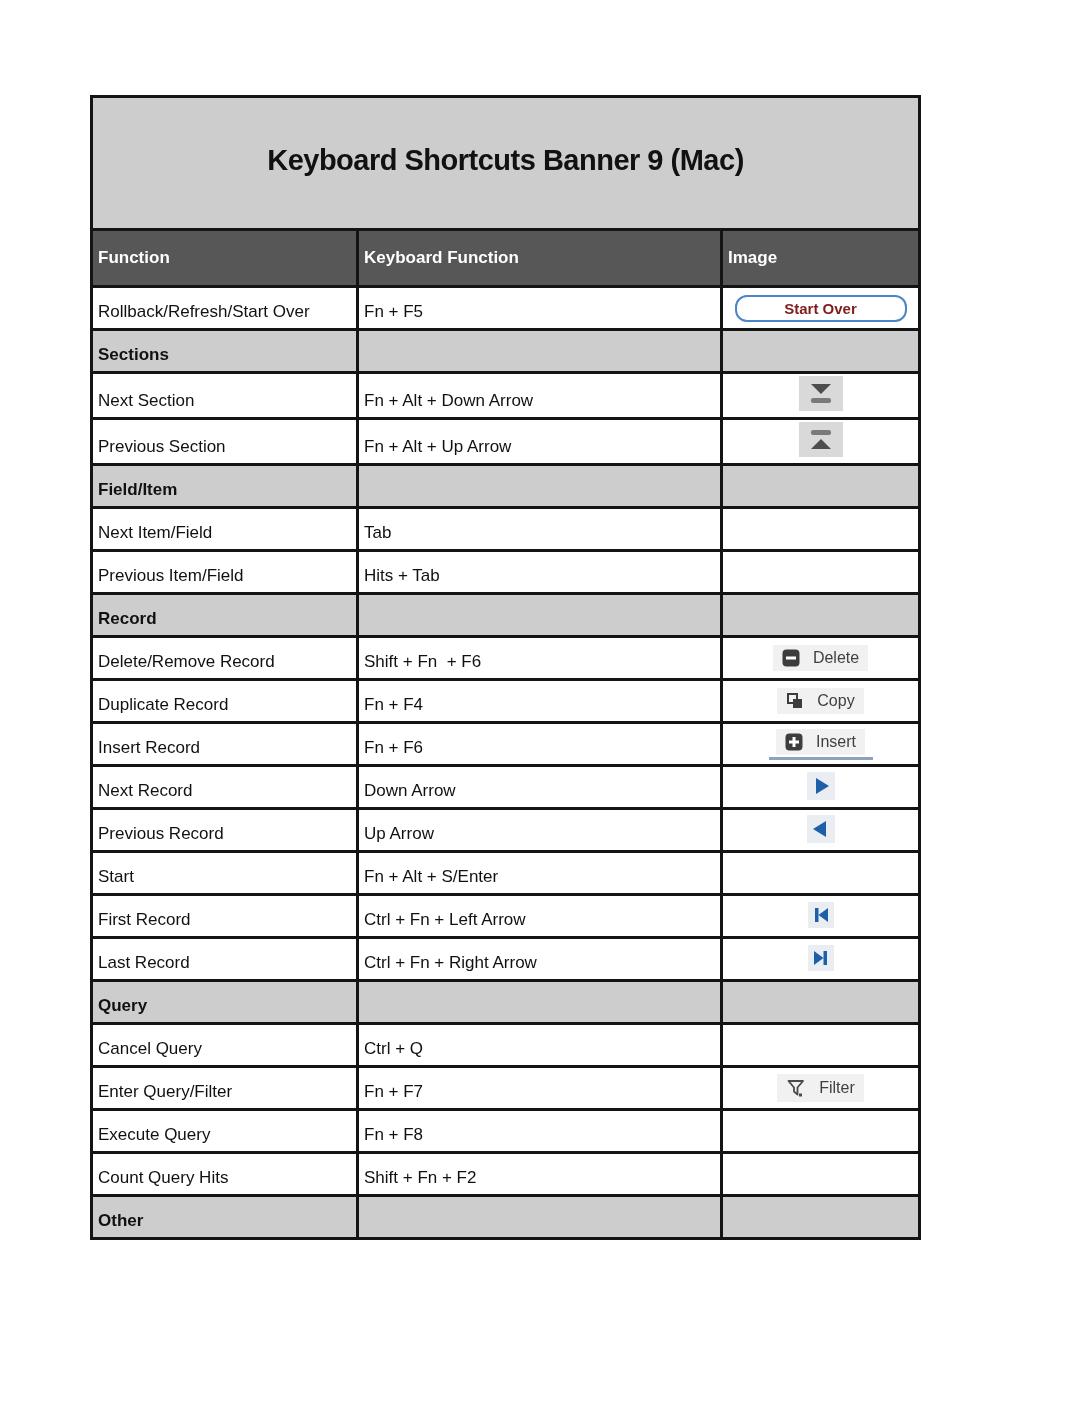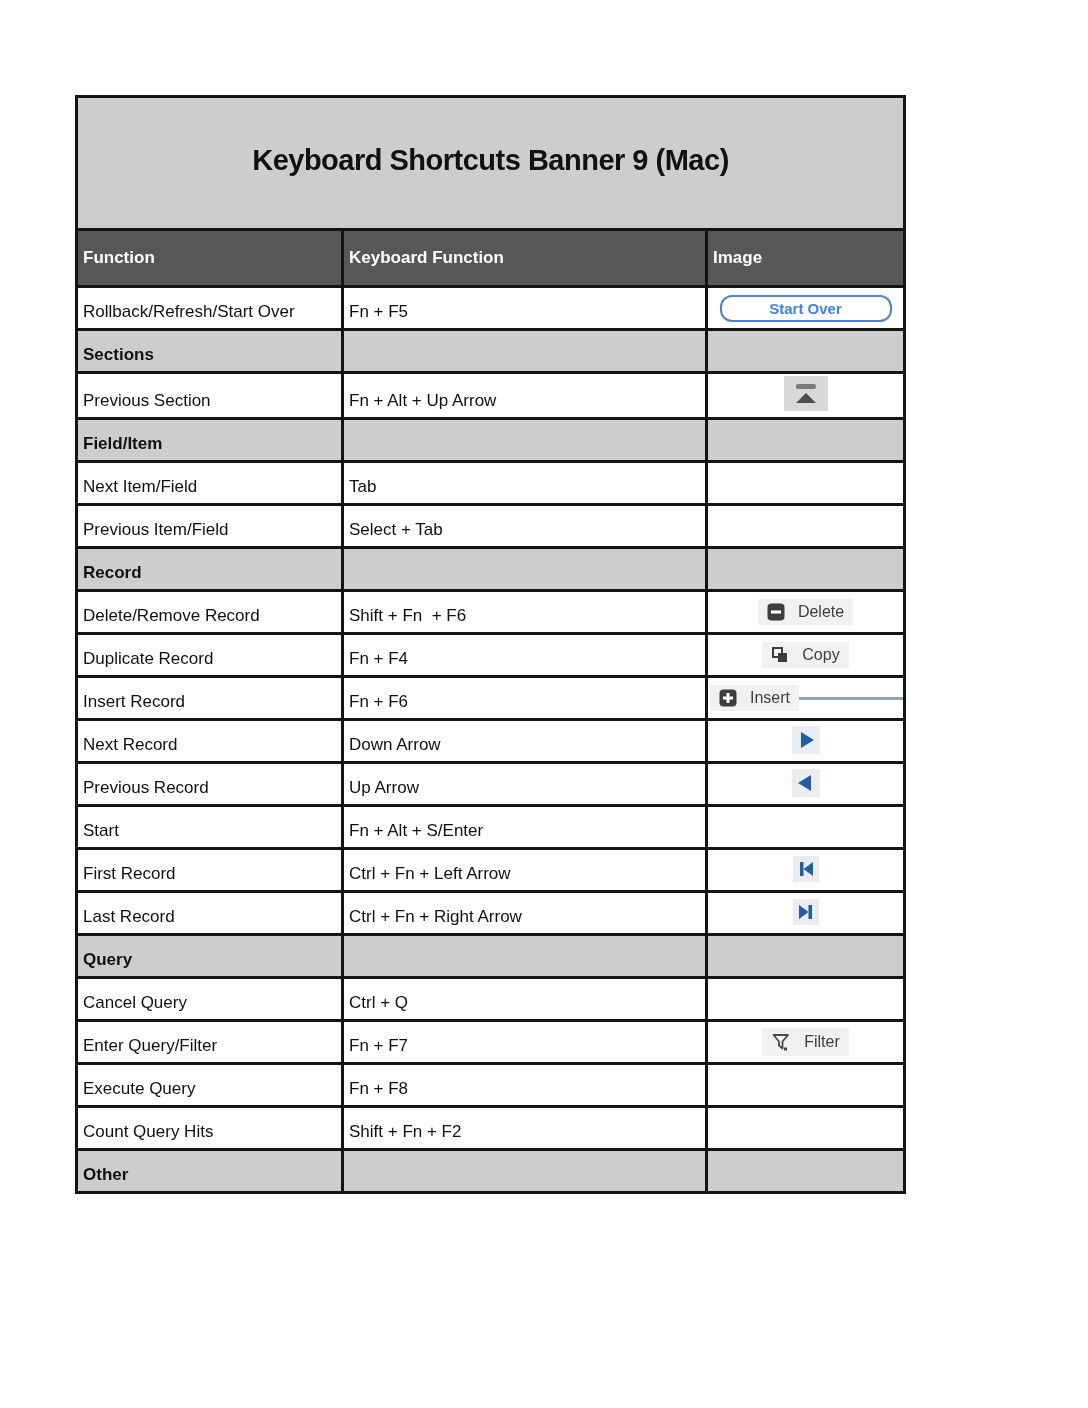--- a/index.html
+++ b/index.html
@@ -1,49 +1,49 @@
 <!DOCTYPE html>
 <html><head>
 <meta charset="utf-8">
 <style>
   html,body{margin:0;padding:0;background:#ffffff;}
   .page{
     position:relative;width:1088px;height:1408px;background:#ffffff;
     font-family:"Liberation Sans",sans-serif;color:#111;overflow:hidden;
   }
-  .tablewrap{position:absolute;left:75px;top:95px;width:816px;}
+  .tablewrap{position:absolute;left:90px;top:95px;width:816px;}
   table{border-collapse:collapse;width:100%;table-layout:fixed;}
   td,th{border:3px solid #141414;}
   .title-cell{
     height:124px;background:#cdcdcd;text-align:center;vertical-align:middle;
     font-size:29px;font-weight:bold;letter-spacing:-0.5px;
   }
   th{
     background:#575757;color:#ffffff;text-align:left;vertical-align:bottom;
     font-size:17px;font-weight:bold;padding:4px 5px 17px 5px;height:33px;
   }
   td{
     background:#ffffff;vertical-align:bottom;font-size:17px;
     padding:0 5px 6px 5px;height:34px;
   }
   td.shortcut{white-space:pre-wrap;}
   tr.section td{background:#cdcdcd;font-weight:bold;}
   td.img{vertical-align:middle;text-align:center;padding:2px;}
   
   .so-btn{
     display:inline-block;min-width:164px;border:2px solid #4a86c8;border-radius:12px;
-    background:#fff;color:#3b82f6;font-size:15px;font-weight:bold;padding:3px 2px;
+    background:#fff;color:#7f1d1d;font-size:15px;font-weight:bold;padding:3px 2px;
   }
   .sq-icon{display:inline-block;background:#d9d9d9;line-height:0;padding:1px;}
   .rec-icon{display:inline-block;background:#eaeef3;line-height:0;padding:2px;}
   .gbtn{
     display:inline-flex;align-items:center;gap:13px;background:#f1f1f1;
     padding:4px 9px;font-size:16px;color:#3f3f3f;line-height:1.1;
   }
-  .ins-col{display:inline-flex;flex-direction:row;align-items:center;}
+  .ins-col{display:inline-flex;flex-direction:column;align-items:center;}
   .ins-line{width:104px;height:3px;background:#8ba3bd;margin-top:2px;}
   .glabel{display:inline-block;}
 </style>
 </head>
 <body>
 
 <div class="page">
   <div class="tablewrap">
     <table>
       <colgroup>
@@ -64,40 +64,48 @@
             <td>Rollback/Refresh/Start Over</td>
             <td class="shortcut">Fn + F5</td>
             <td class="img"><span class="so-btn"><span>Start Over</span></span></td>
           </tr>
           <tr class="section">
             <td>Sections</td>
             <td></td>
             <td></td>
           </tr>
           <tr>
+            <td>Next Section</td>
+            <td class="shortcut">Fn + Alt + Down Arrow</td>
+            <td class="img"><span class="sq-icon"><svg width="42" height="33" viewBox="0 0 42 33">
+                  <polygon points="11,7 31,7 21,17" fill="#4d4d4d"></polygon>
+                  <rect x="11" y="21" width="20" height="5" rx="2" fill="#7a7a7a"></rect>
+                </svg></span></td>
+          </tr>
+          <tr>
             <td>Previous Section</td>
             <td class="shortcut">Fn + Alt + Up Arrow</td>
             <td class="img"><span class="sq-icon"><svg width="42" height="33" viewBox="0 0 42 33">
                   <rect x="11" y="7" width="20" height="5" rx="2" fill="#7a7a7a"></rect>
                   <polygon points="21,16 31,26 11,26" fill="#4d4d4d"></polygon>
                 </svg></span></td>
           </tr>
           <tr class="section">
             <td>Field/Item</td>
             <td></td>
             <td></td>
           </tr>
           <tr>
             <td>Next Item/Field</td>
             <td class="shortcut">Tab</td>
             <td class="img"></td>
           </tr>
           <tr>
             <td>Previous Item/Field</td>
-            <td class="shortcut">Select + Tab</td>
+            <td class="shortcut">Hits + Tab</td>
             <td class="img"></td>
           </tr>
           <tr class="section">
             <td>Record</td>
             <td></td>
             <td></td>
           </tr>
           <tr>
             <td>Delete/Remove Record</td>
             <td class="shortcut">Shift + Fn  + F6</td>

